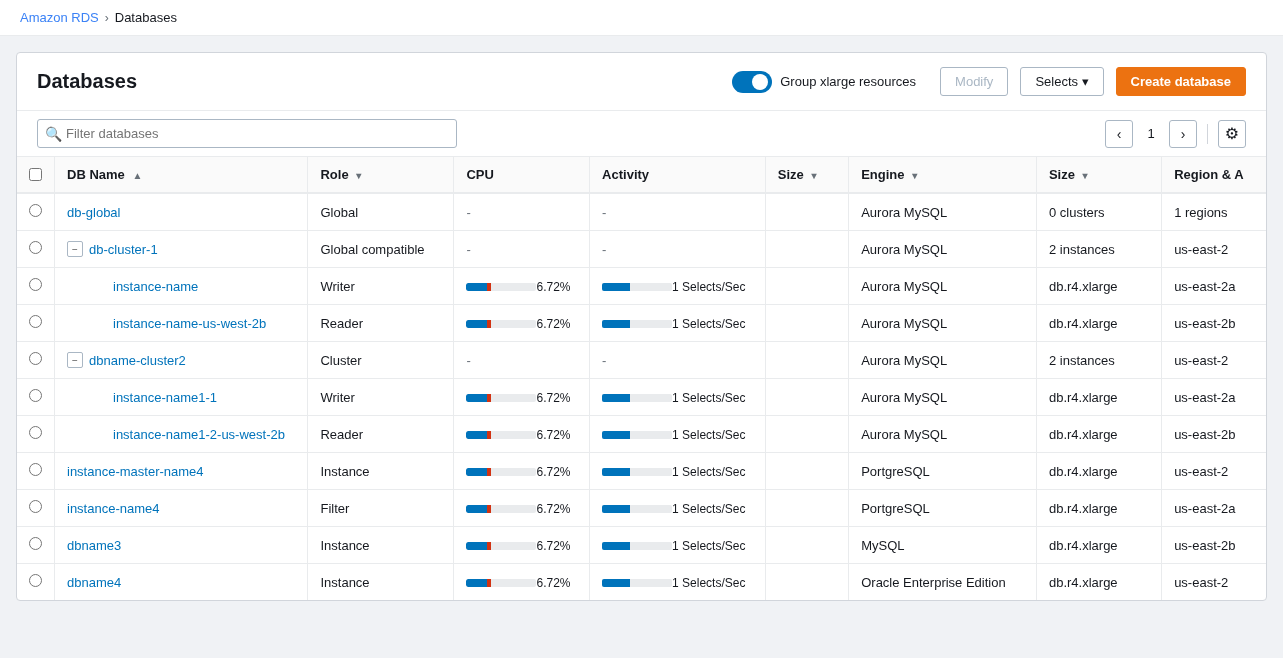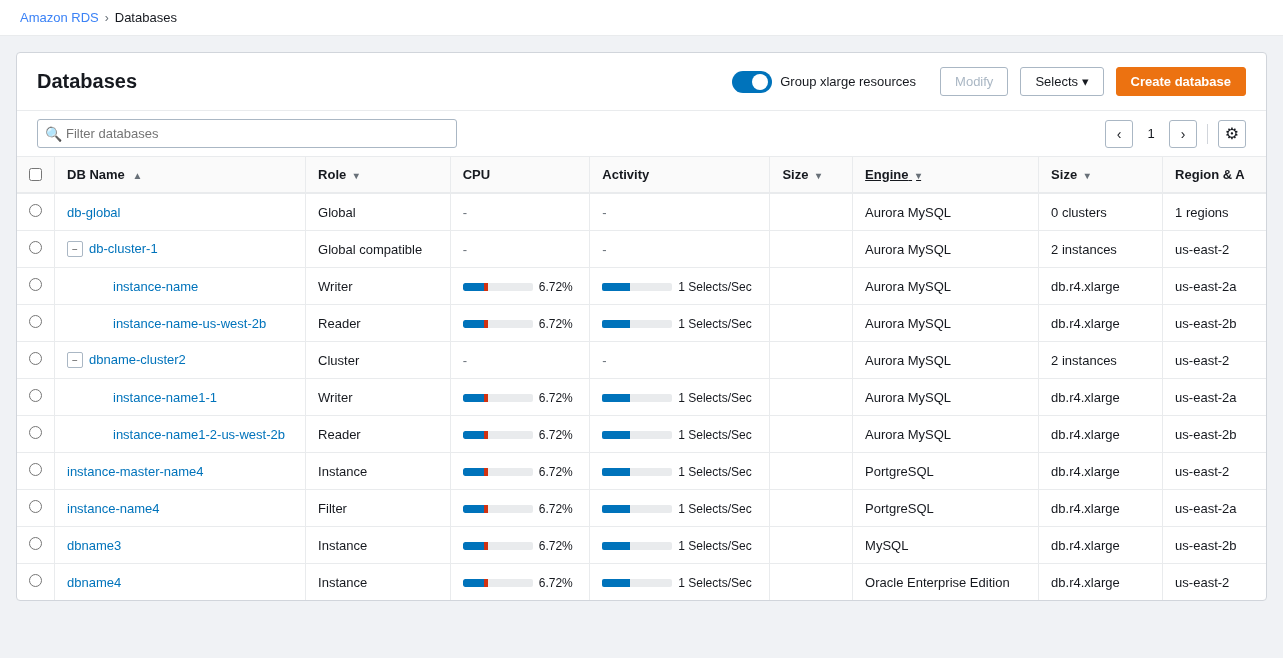--- a/index.html
+++ b/index.html
@@ -210,27 +210,26 @@
       height: 16px;
       border: 1px solid #aab7c4;
       border-radius: 2px;
       font-size: 10px;
       cursor: pointer;
       background: #fff;
       color: #555;
     }
     .name-cell {
       display: flex;
-      align-items: flex-start;
+      align-items: flex-end;
       gap: 6px;
     }
     .cpu-bar {
       display: inline-flex;
       align-items: center;
-      gap: 6px;
     }
     .bar-container {
       width: 70px;
       height: 8px;
       background: #e9ebed;
       border-radius: 2px;
       overflow: hidden;
       display: inline-block;
     }
     .bar-activity {
@@ -248,21 +247,21 @@
     }
     .dash { color: #687078; }
     .th-check {
       width: 36px;
     }
     .col-dbname { min-width: 180px; }
     .col-role { min-width: 140px; }
     .col-cpu { min-width: 130px; }
     .col-activity { min-width: 160px; }
     .col-info { min-width: 80px; }
-    .col-engine { min-width: 180px; text-decoration: underline; }
+    .col-engine { min-width: 180px; }
     .col-size { min-width: 120px; }
     .col-region { min-width: 100px; }
     .header-row-check {
       display: flex;
       align-items: center;
       justify-content: center;
     }
   </style>
 </head>
 <body>

